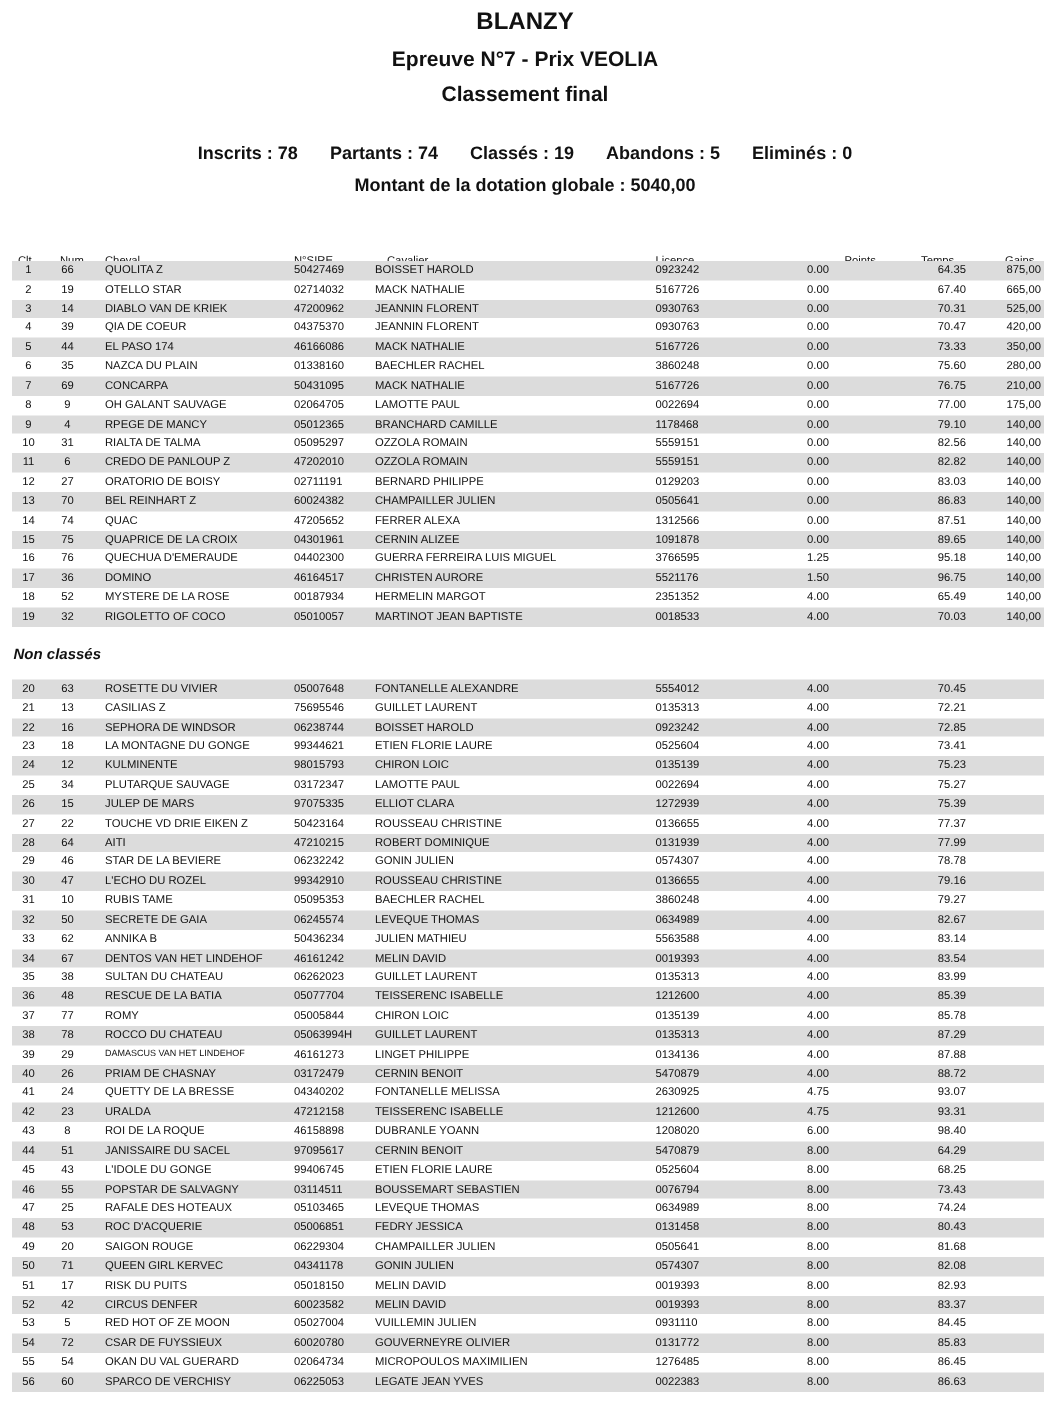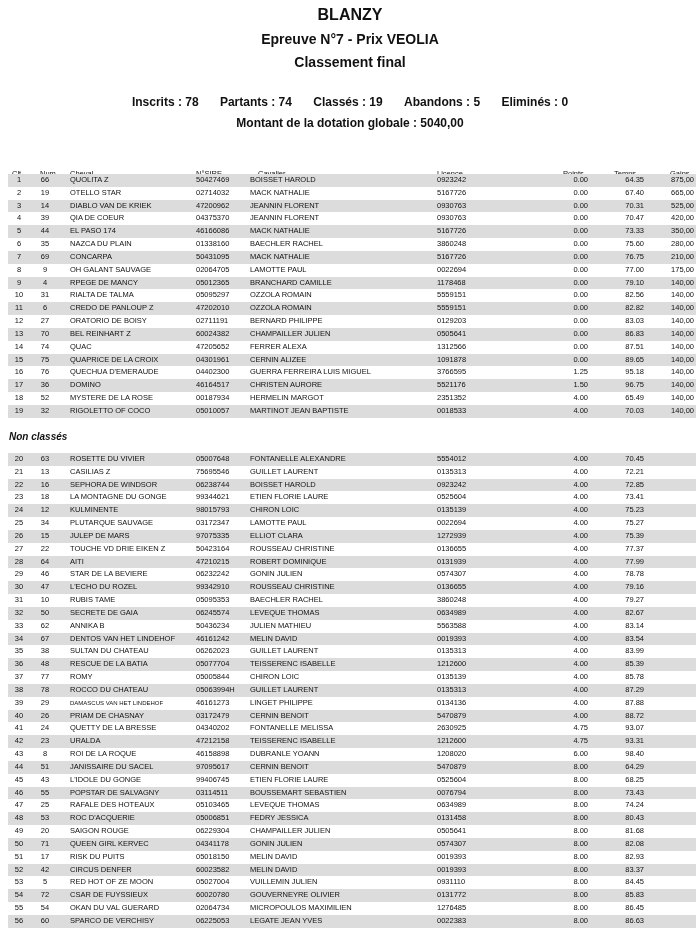--- a/index.html
+++ b/index.html
@@ -17,21 +17,21 @@
   .row { position: relative; height: 12.83px; font-size: 7.5px; line-height: 12.83px; }
   .row.alt { background: #dcdcdc; }
   .row div { position: absolute; top: 0; white-space: nowrap; }
   .c-clt { left: 0; width: 22px; text-align: center; }
   .c-num { left: 26px; width: 22px; text-align: center; }
   .c-cheval { left: 62px; }
   .c-cheval.small { font-size: 6px; }
   .c-sire { left: 188px; }
   .c-cav { left: 242px; }
   .c-lic { left: 429px; }
-  .c-pts { left: 530px; width: 50px; text-align: right; }
+  .c-pts { left: 530px; width: 50px; text-align: left; }
   .c-temps { left: 598px; width: 38px; text-align: right; }
   .c-gains { left: 640px; width: 46px; text-align: right; }
   .h-clt { left: 4px; } .h-num { left: 32px; } .h-cheval { left: 62px; } .h-sire { left: 188px; }
   .h-cav { left: 250px; } .h-lic { left: 429px; text-align: center; } .h-pts { left: 555px; } .h-temps { left: 606px; } .h-gains { left: 662px; }
   .section { position: absolute; top: 431px; left: 9px; font-weight: bold; font-size: 10px; font-style: italic; }
 </style>
 </head>
 <body>
 
 <div class="title t1">BLANZY</div>

